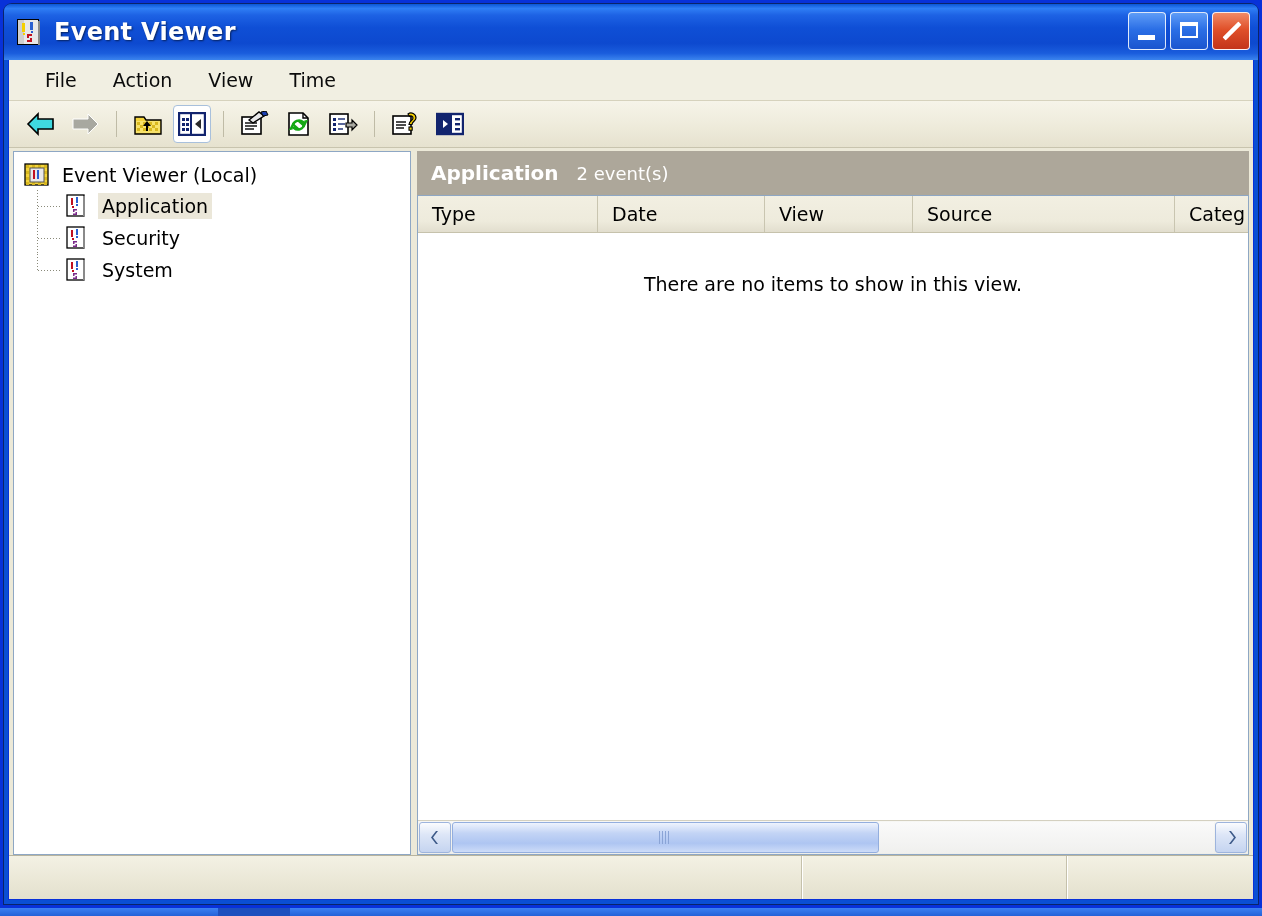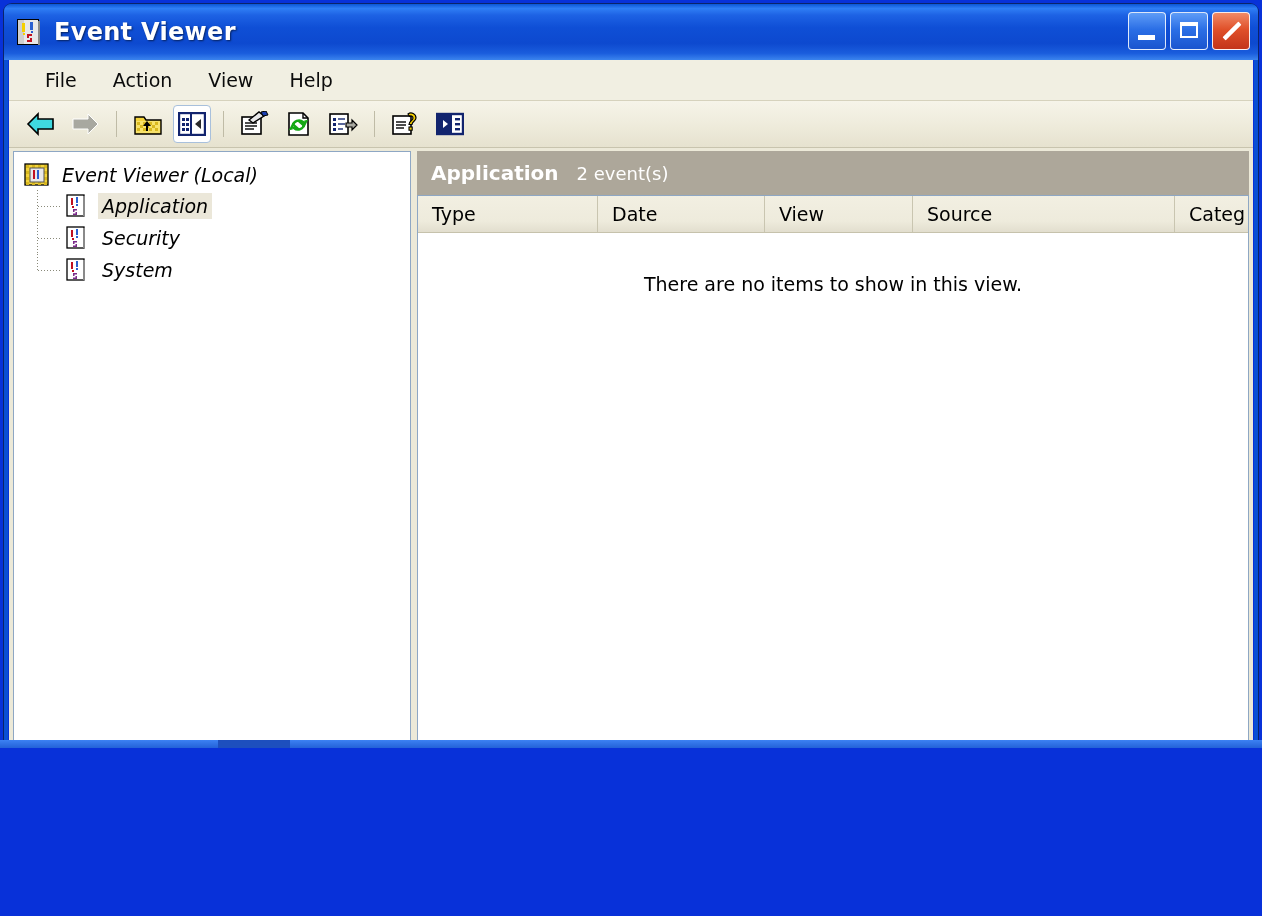--- a/index.html
+++ b/index.html
@@ -4,21 +4,21 @@
 <style>
   html, body {
     margin: 0;
     padding: 0;
     background: #0831d9;
     font-family: "DejaVu Sans", sans-serif;
   }
   #screen {
     position: relative;
     width: 1262px;
-    height: 748px;
+    height: 916px;
     overflow: hidden;
     background: #0831d9;
   }
 
   
   .window {
     position: absolute;
     left: 4px; top: 4px;
     width: 1254px;
     height: 900px;
@@ -186,21 +186,20 @@
     background: #ece9d8;
   }
   .tree-pane {
     width: 398px;
     flex: 0 0 398px;
     background: #ffffff;
     border: 1px solid #8ea7c4;
     box-sizing: border-box;
     overflow: hidden;
     position: relative;
-    font-style: italic;
   }
   .splitter {
     width: 6px;
     flex: 0 0 6px;
     background: #ece9d8;
     cursor: col-resize;
   }
   .list-pane {
     flex: 1 1 auto;
     display: flex;
@@ -437,21 +436,21 @@
         </div>
       </div>
     </div>
 
     <div class="client">
 
       <div class="menubar">
         <div class="menu-item">File</div>
         <div class="menu-item">Action</div>
         <div class="menu-item">View</div>
-        <div class="menu-item">Help</div>
+        <div class="menu-item">Time</div>
       </div>
 
       <div class="toolbar">
 
         <div class="tb-btn">
           <svg width="30" height="26" viewBox="0 0 30 26">
             <path d="M12 3 L12 8 L27 8 L27 18 L12 18 L12 23 L2 13 Z" fill="#3fd8df" stroke="#000" stroke-width="1.6" stroke-linejoin="miter"></path>
           </svg>
         </div>
 

